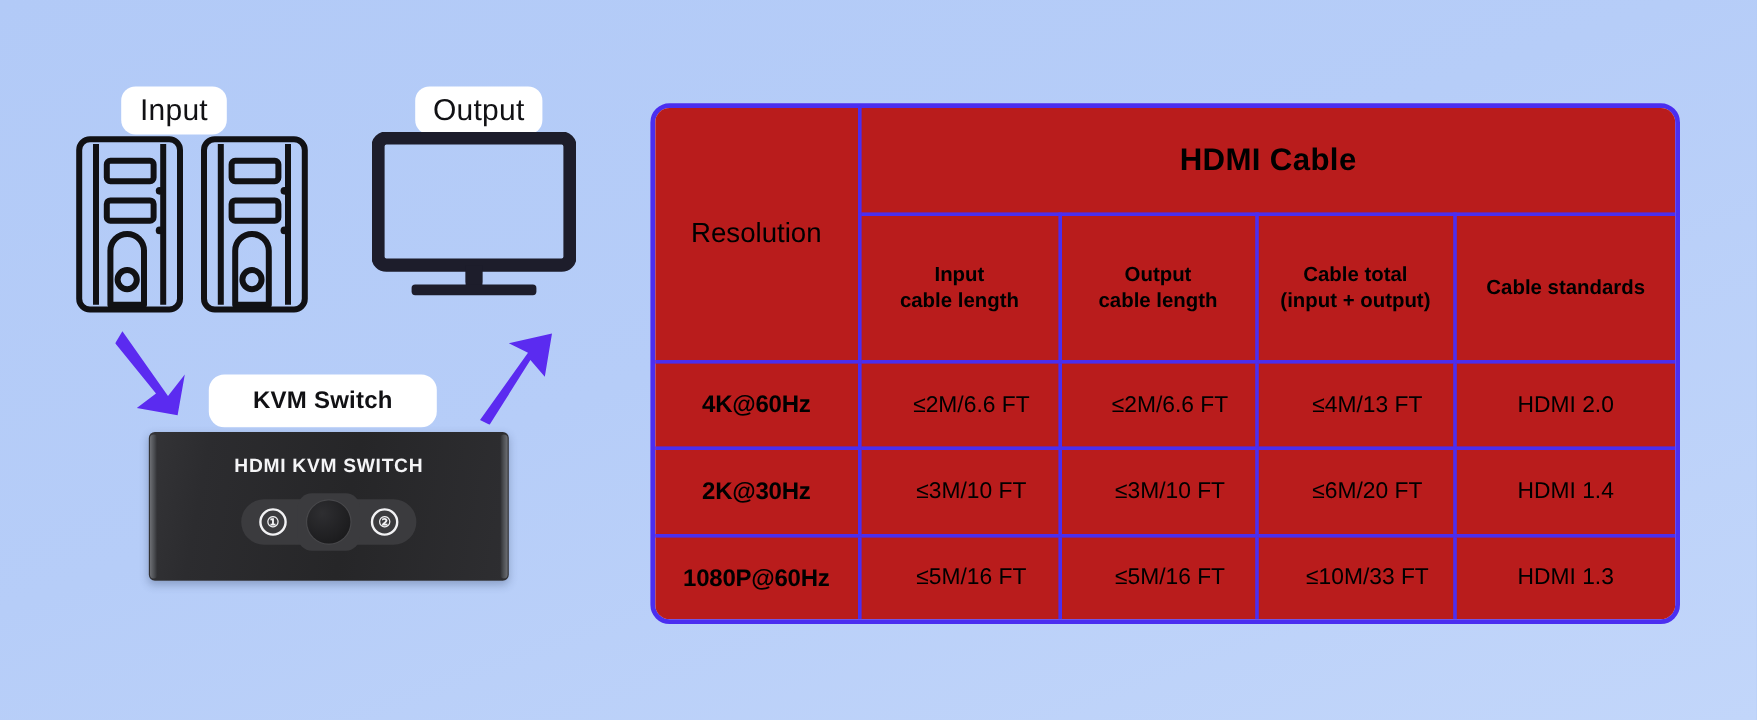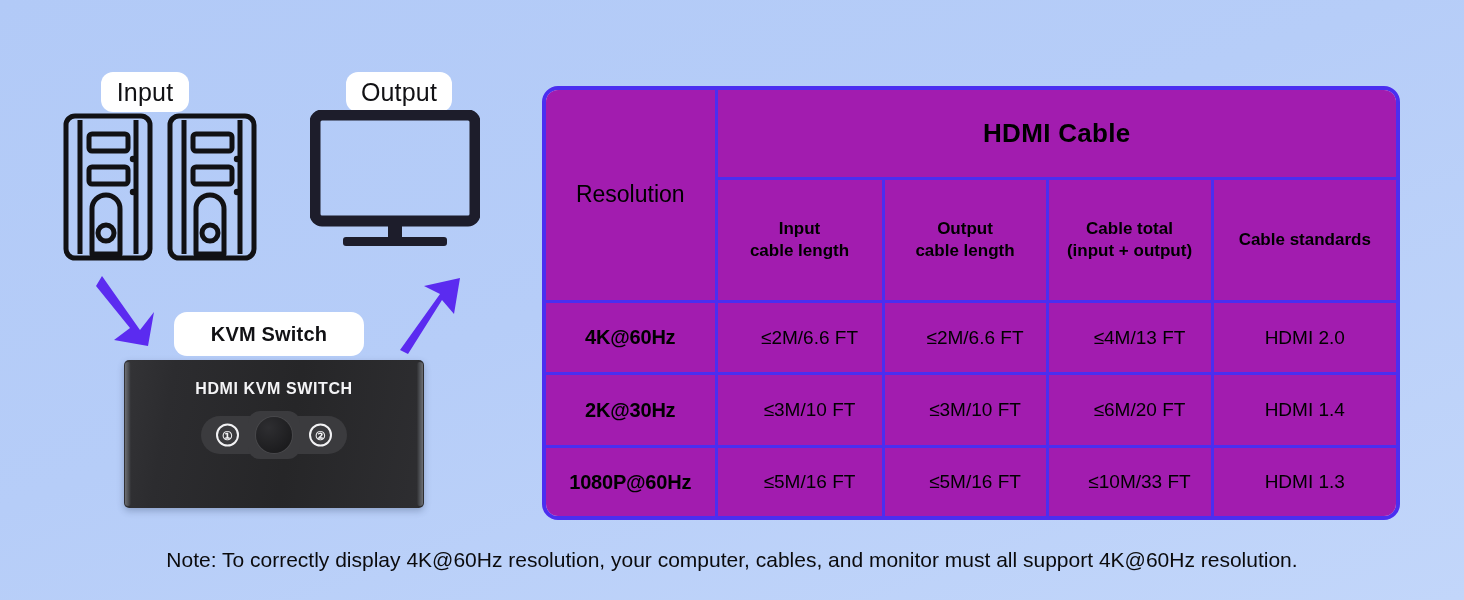--- a/index.html
+++ b/index.html
@@ -56,21 +56,21 @@
   .icon-svg { position: absolute; display: block; }
   #pc-towers   { left: 62px;  top: 112px; }
   #monitor-ico { left: 310px; top: 110px; }
   #arrow-down  { left: 96px;  top: 272px; }
   #arrow-up    { left: 386px; top: 272px; }
 
   
   #device {
     position: absolute;
     left: 124px; top: 360px;
-    width: 300px; height: 148px;
+    width: 300px; height: 124px;
   }
   #device-body {
     position: absolute;
     inset: 0;
     background: linear-gradient(100deg, #343437 0%, #2c2c2f 16%, #262628 55%, #2e2e31 100%);
     border-radius: 5px;
     box-shadow: 0 3px 7px rgba(40,55,90,0.30);
   }
   .dev-edge {
     position: absolute;
@@ -172,21 +172,21 @@
     width: 100%;
     height: 100%;
     border-collapse: collapse;
     table-layout: fixed;
   }
   td, th {
     border: 3px solid #4b2ef0;
     text-align: center;
     vertical-align: middle;
     color: #000;
-    background: #a21caf;
+    background: #b91c1c;
     padding: 2px 4px;
   }
   
   tr:first-child > * { border-top: none; }
   tr:last-child  > * { border-bottom: none; }
   td:first-child, th:first-child { border-left: none; }
   td:last-child,  th:last-child  { border-right: none; }
 
   .th-group {
     font-size: 26px;
@@ -346,15 +346,14 @@
           <td class="cell-res">1080P@60Hz</td>
           <td class="cell-val">≤5M/16 FT</td>
           <td class="cell-val">≤5M/16 FT</td>
           <td class="cell-val">≤10M/33 FT</td>
           <td class="cell-std">HDMI 1.3</td>
         </tr>
       </tbody>
     </table>
   </div>
 
-  <div id="note">Note: To correctly display 4K@60Hz resolution, your computer, cables, and monitor must all support 4K@60Hz resolution.</div>
 
 </div>
 
 </body></html>

